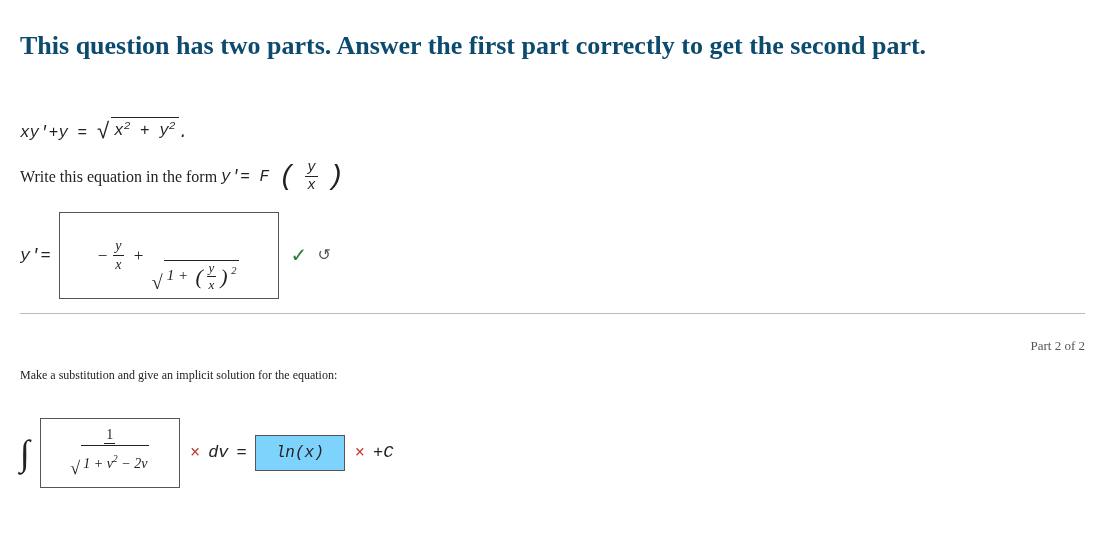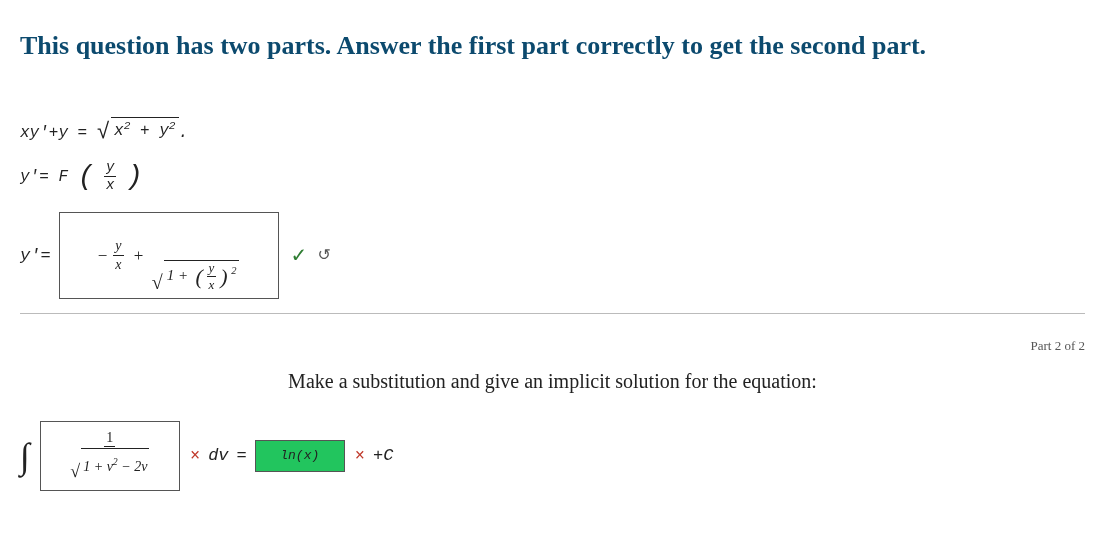--- a/index.html
+++ b/index.html
@@ -77,23 +77,22 @@
     .part-label {
       text-align: right;
       font-size: 13px;
       color: #555;
       margin-bottom: 10px;
       position: relative;
       margin-top: 12px;
     }
 
     .make-sub-line {
-      font-size: 20px;
-      margin-bottom: 25px;
-      text-align: center;
+      font-size: 12px;
+      margin-bottom: 34px;
     }
 
     
     .integral-row {
       display: flex;
       align-items: center;
       gap: 8px;
       font-size: 17px;
     }
 
@@ -107,22 +106,22 @@
       display: inline-flex;
       align-items: center;
       justify-content: center;
     }
 
     .answer-box-small {
       border: 1.5px solid #555;
       padding: 5px 12px;
       min-width: 90px;
       font-family: Georgia, serif;
-      font-size: 13px;
-      background: #22c55e;
+      font-size: 16px;
+      background: #7dd3fc;
       display: inline-flex;
       align-items: center;
       justify-content: center;
     }
 
     .x-mark {
       color: #c0392b;
       font-size: 18px;
       font-weight: bold;
       margin-left: 2px;
@@ -227,20 +226,21 @@
   <span class="math-inline">
     <i>xy</i>′+<i>y</i> =
     <span class="sqrt-container">
       <span class="sqrt-symbol">√</span>
       <span class="sqrt-content"><i>x</i><sup>2</sup> + <i>y</i><sup>2</sup></span>
     </span>.
   </span>
 </div>
 
 <div class="write-line">
+  <span>Write this equation in the form</span>
   <span class="math-inline">
     <i>y</i>′=&nbsp;<i>F</i>
     <span class="paren-big">(</span>
     <span class="frac">
       <span class="num"><i>y</i></span>
       <span class="den"><i>x</i></span>
     </span>
     <span class="paren-big">)</span>
   </span>
 </div>

